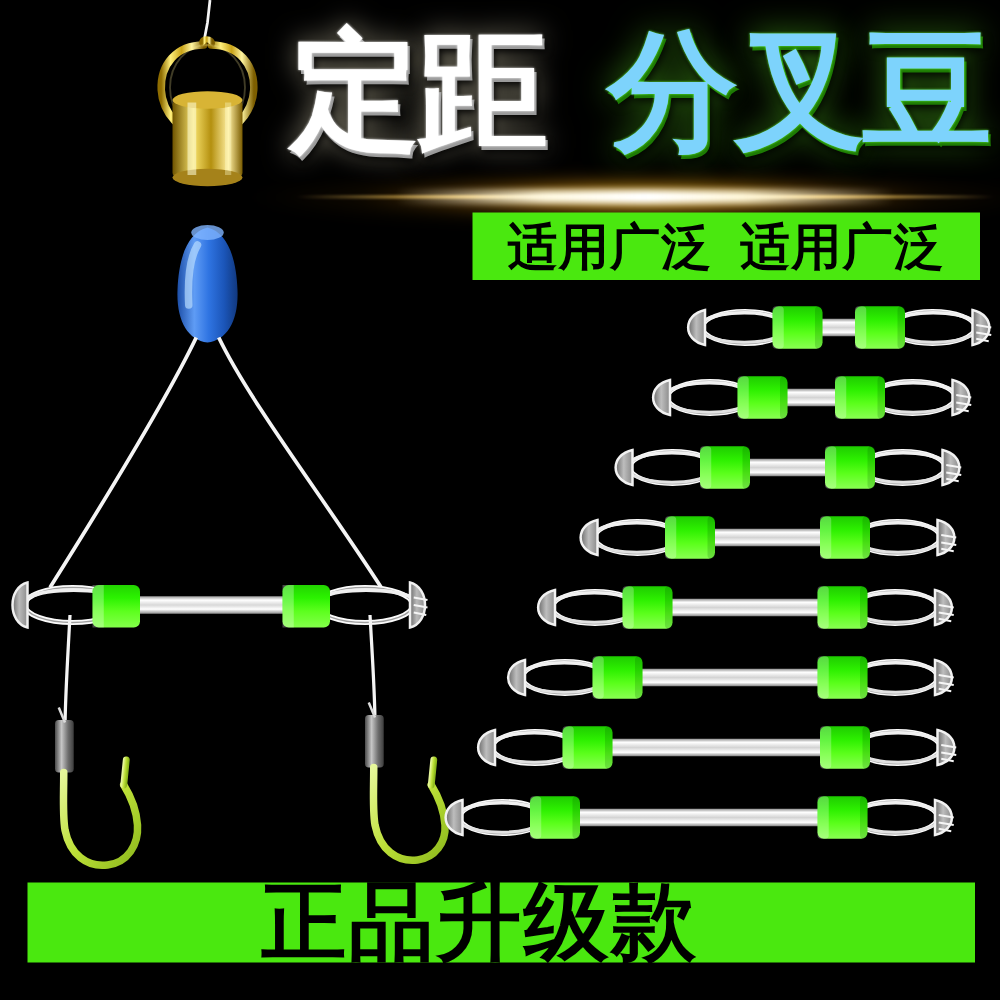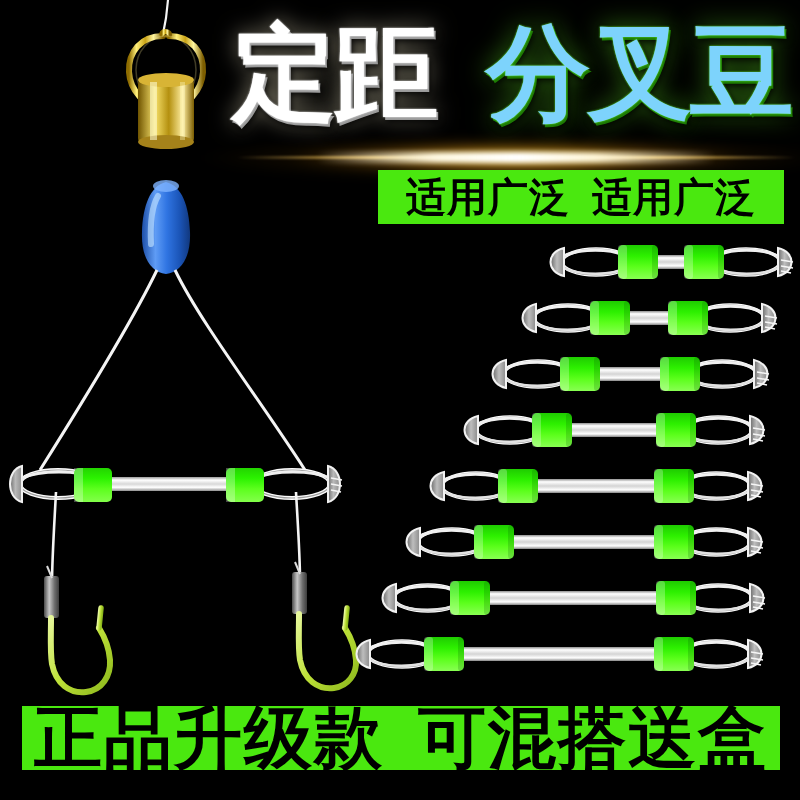--- a/index.html
+++ b/index.html
@@ -95,21 +95,20 @@
 
   <div class="banner" id="banner-top">
     <span class="bn-seg">适用广泛</span>
     <span class="bn-gap"></span>
     <span class="bn-seg">适用广泛</span>
   </div>
 
   <div class="banner" id="banner-bottom">
     <span class="bn-seg">正品升级款</span>
     <span class="bn-gap"></span>
-    <span class="bn-seg">可混搭送盒</span>
   </div>
 
   <svg id="rig" viewBox="0 0 360 720">
     <defs>
       <linearGradient id="gGold" x1="0" y1="0" x2="1" y2="0">
         <stop offset="0%" stop-color="#8f6d00"></stop>
         <stop offset="22%" stop-color="#ffef7a"></stop>
         <stop offset="48%" stop-color="#c9a316"></stop>
         <stop offset="72%" stop-color="#fff5a0"></stop>
         <stop offset="100%" stop-color="#7d5e00"></stop>

